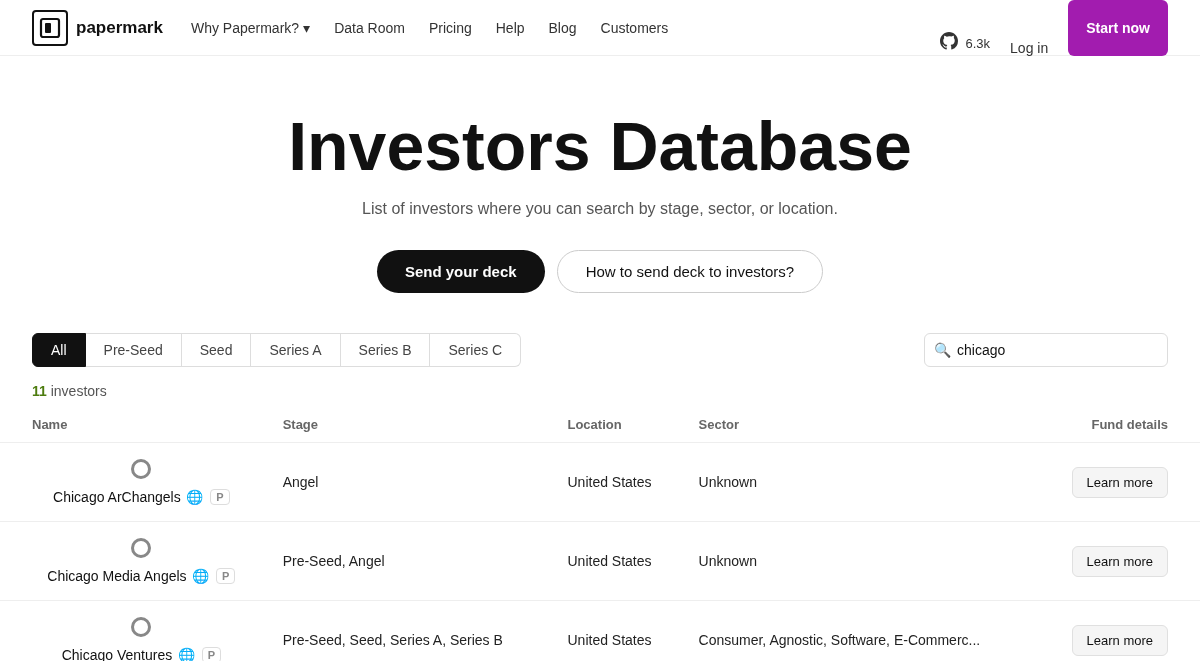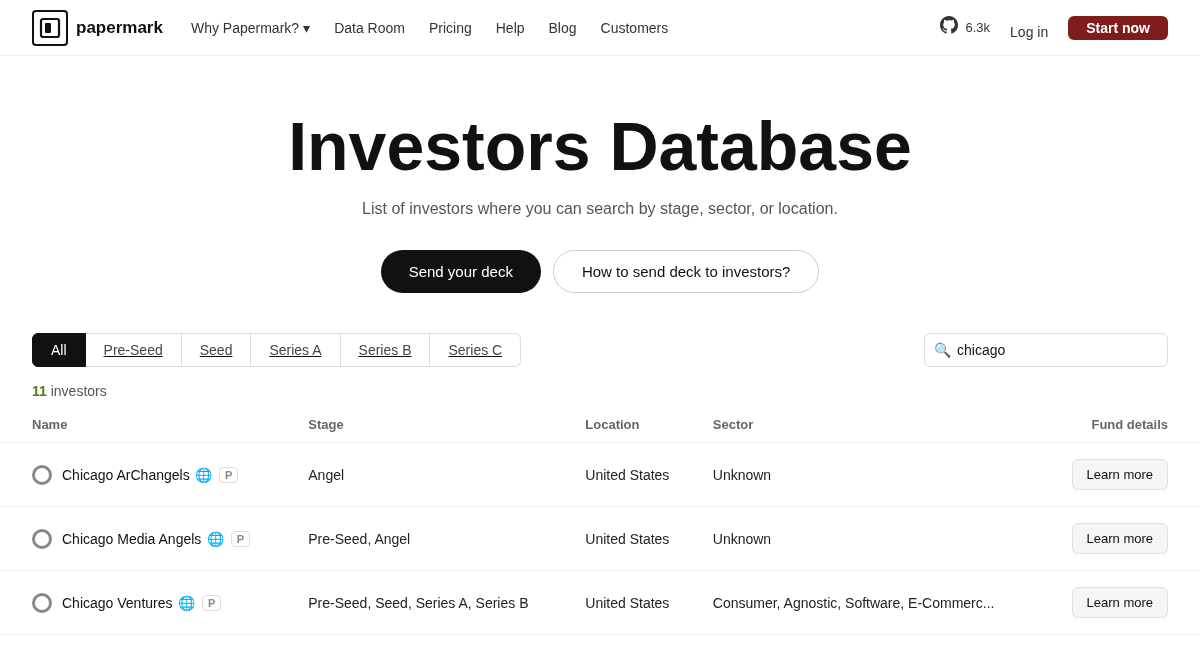--- a/index.html
+++ b/index.html
@@ -16,45 +16,44 @@
       width: 36px; height: 36px; background: #fff; border: 2px solid #111; border-radius: 4px;
       display: flex; align-items: center; justify-content: center; font-size: 18px; font-weight: 900; color: #111;
     }
     .nav-links { display: flex; align-items: center; gap: 24px; }
     .nav-link { font-size: 14px; color: #333; text-decoration: none; cursor: pointer; display: flex; align-items: center; gap: 4px; }
     .nav-right { display: flex; align-items: flex-end; gap: 20px; }
     .github-badge { display: flex; align-items: center; gap: 6px; font-size: 13px; color: #333; cursor: pointer; }
     .github-icon { font-size: 18px; }
     .log-in { font-size: 14px; color: #333; cursor: pointer; text-decoration: none; }
     .start-btn {
-      background: #7f1d1d; color: #fff; border: none; border-radius: 6px;
-      padding: 4px 18px; font-size: 14px; font-weight: 600; cursor: pointer;
+      background: #a21caf; color: #fff; border: none; border-radius: 6px;
+      padding: 20px 18px; font-size: 14px; font-weight: 600; cursor: pointer;
     }
 
     
     .hero {
       text-align: center; padding: 56px 32px 40px;
     }
     .hero-title { font-size: 68px; font-weight: 800; line-height: 1.0; color: #111; margin-bottom: 20px; }
     .hero-subtitle { font-size: 16px; color: #555; margin-bottom: 32px; }
     .hero-buttons { display: flex; justify-content: center; gap: 12px; }
     .btn-primary {
       background: #111; color: #fff; border: none; border-radius: 24px;
-      padding: 12px 28px; font-size: 15px; font-weight: 400; cursor: pointer;
+      padding: 12px 28px; font-size: 15px; font-weight: 700; cursor: pointer;
     }
     .btn-secondary {
       background: #fff; color: #111; border: 1px solid #ccc; border-radius: 24px;
       padding: 12px 28px; font-size: 15px; cursor: pointer;
     }
 
     
     .filters-row {
       display: flex; align-items: center; justify-content: space-between;
       padding: 0 32px 12px;
-      text-decoration: underline;
     }
     .filter-tabs { display: flex; gap: 0; }
     .filter-tab {
       padding: 8px 18px; font-size: 14px; border: 1px solid #ddd;
       cursor: pointer; background: #fff; color: #444;
     }
     .filter-tab:first-child { border-radius: 6px 0 0 6px; }
     .filter-tab:last-child { border-radius: 0 6px 6px 0; }
     .filter-tab + .filter-tab { border-left: none; }
     .filter-tab.active { background: #111; color: #fff; border-color: #111; }
@@ -78,21 +77,21 @@
       font-weight: 600; border-bottom: 1px solid #eee; background: #fff;
     }
     .investors-table th:first-child { padding-left: 32px; }
     .investors-table th:last-child { padding-right: 32px; text-align: right; }
     .investors-table td {
       padding: 16px 16px; font-size: 14px; color: #222;
       border-bottom: 1px solid #eee; vertical-align: middle;
     }
     .investors-table td:first-child { padding-left: 32px; }
     .investors-table td:last-child { padding-right: 32px; text-align: right; }
-    .investor-name-cell { display: flex; align-items: center; gap: 10px; }
+    .investor-name-cell { display: flex; align-items: center; gap: 10px; flex-direction: column; }
     .dot-icon {
       width: 20px; height: 20px; border-radius: 50%; border: 3px solid #888;
       background: transparent; flex-shrink: 0;
     }
     .name-badges { display: flex; align-items: center; gap: 6px; }
     .investor-name { font-weight: 500; color: #111; }
     .globe-icon { font-size: 14px; color: #888; cursor: pointer; }
     .badge-p {
       font-size: 11px; font-weight: 700; color: #888;
       border: 1px solid #ddd; border-radius: 4px; padding: 1px 5px;

